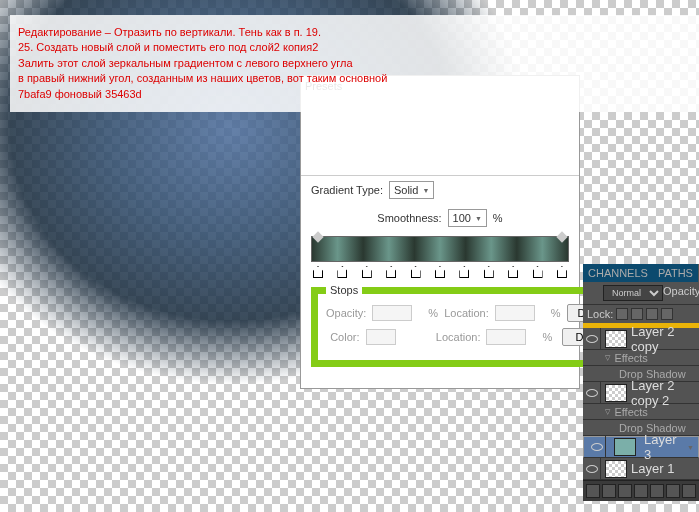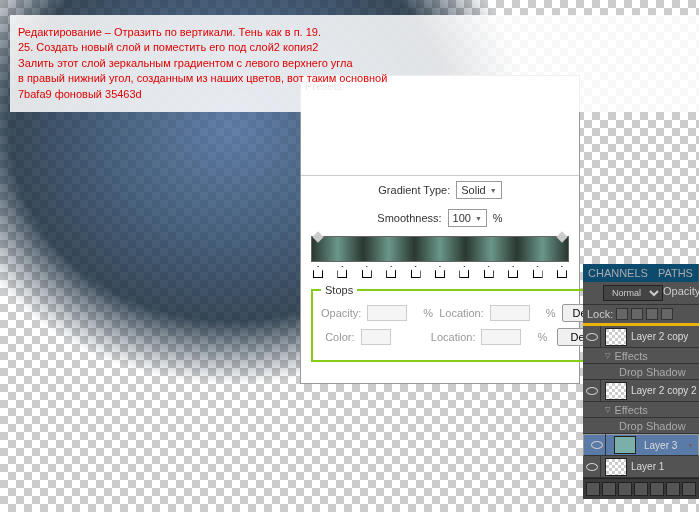--- a/index.html
+++ b/index.html
@@ -14,42 +14,42 @@
 .dlg-row{display:flex;align-items:center;padding:5px 10px;gap:6px}
 .dlg-row label{color:#333}
 .dlg-row input[type=text]{flex:1;border:1px solid #999;padding:2px 4px;height:18px}
 .btn{background:#f0f0f0;border:1px solid #999;padding:2px 10px;height:18px;border-radius:2px;cursor:pointer}
 .btn u{text-decoration:underline}
 .sel{border:1px solid #999;background:#fff;padding:1px 4px;height:18px;display:inline-flex;align-items:center;gap:4px}
 .sel::after{content:"▼";font-size:7px;color:#666}
 .grad-bar{margin:4px 10px;height:26px;background:linear-gradient(90deg,#2a3830 0%,#6a968a 10%,#2a3830 20%,#6a968a 30%,#2a3830 40%,#6a968a 50%,#2a3830 60%,#6a968a 70%,#2a3830 80%,#6a968a 90%,#2a3830 100%);border:1px solid #666;position:relative}
 .stop-row{display:flex;justify-content:space-between;margin:0 10px 4px;padding:0 2px}
 .stop-marker{width:10px;height:12px;background:#fff;border:1px solid #000;clip-path:polygon(50% 0,100% 40%,100% 100%,0 100%,0 40%)}
-.stop-section{border:2px solid #84cc16;margin:6px 10px 21px;padding:8px}
+.stop-section{border:7px solid #84cc16;margin:6px 10px 21px;padding:8px}
 .stop-section legend{padding:0 4px;color:#333}
 .stop-grid{display:grid;grid-template-columns:auto 50px auto auto 50px auto auto;gap:6px;align-items:center;margin-bottom:6px}
 .stop-grid .lbl{color:#999;text-align:right}
 .stop-grid input{border:1px solid #ccc;width:40px;height:16px;padding:1px 3px;background:#f5f5f5}
 .pct{color:#999}
 .swatch-inp{width:30px;height:16px;border:1px solid #ccc;background:#f5f5f5}
 .layers{position:absolute;right:0;top:264px;width:116px;background:#535353;color:#ccc;z-index:6;font-size:9px}
 .panel-tabs{display:flex;background:#0c4a6e;height:18px}
 .panel-tab{padding:3px 5px;color:#aaa;cursor:pointer}
 .panel-tab.active{background:#535353;color:#ddd}
 .layer-controls{padding:3px 20px;display:flex;align-items:flex-start;border-bottom:1px solid #333}
 .layer-sel{background:#444;border:1px solid #222;color:#ccc;padding:1px 4px;flex:1;font-size:9px}
-.lock-row{padding:3px 4px;display:flex;align-items:center;gap:3px;border-bottom:3px solid #eab308}
+.lock-row{padding:3px 4px;display:flex;align-items:center;gap:3px;border-bottom:5px solid #eab308}
 .lock-ico{width:12px;height:12px;background:#666;border:1px solid #333}
 .layer-item{display:flex;align-items:center;border-bottom:1px solid #333;height:22px}
 .layer-item.sel{background:#5a7aa8}
 .eye{width:18px;height:22px;display:flex;align-items:center;justify-content:center;border-right:1px solid #333}
 .eye-ico{width:12px;height:8px;border:1px solid #ccc;border-radius:50%}
 .thumb{width:22px;height:18px;margin:0 4px;background:#888;border:1px solid #222;background-image:repeating-conic-gradient(#fff 0 90deg,#ccc 0 180deg);background-size:6px 6px}
 .thumb.t3{background:#7bafa9}
-.layer-name{flex:1;color:#ddd;font-size:10px;overflow:hidden}
+.layer-name{flex:1;color:#ddd;font-size:13px;overflow:hidden}
 .sub-item{display:flex;align-items:center;height:16px;padding-left:22px;border-bottom:1px solid #333;font-size:8px;color:#aaa}
 .sub-item .tri{margin-right:4px;font-size:7px}
 .sub-sub{padding-left:36px}
 .layer-footer{display:flex;justify-content:flex-end;gap:2px;padding:3px;background:#3a3a3a;border-top:1px solid #222}
 .foot-ico{width:14px;height:14px;background:#555;border:1px solid #222}
 .diamond{position:absolute;width:8px;height:8px;background:#ccc;transform:rotate(45deg);top:-4px}
 </style>
 </head>
 <body>
 
@@ -61,21 +61,21 @@
   <div>25. Создать новый слой и поместить его под слой2 копия2</div>
   <div>Залить этот слой зеркальным градиентом с левого верхнего угла</div>
   <div>в правый нижний угол, созданным из наших цветов, вот таким основной</div>
   <div>7bafa9 фоновый 35463d</div>
 </div>
 
 <div class="dialog">
   <div class="dlg-presets">
     <span class="dlg-presets-lbl">Presets</span>
   </div>
-  <div class="dlg-row" style="justify-content:center">
+  <div class="dlg-row" style="justify-content:flex-start">
     <label>Gradient Type:</label>
     <div class="sel">
         <span>Solid</span>
       </div>
   </div>
   <div class="dlg-row" style="justify-content:center">
     <label>Smoothness:</label>
     <div class="sel">
         <span>100</span>
       </div>

